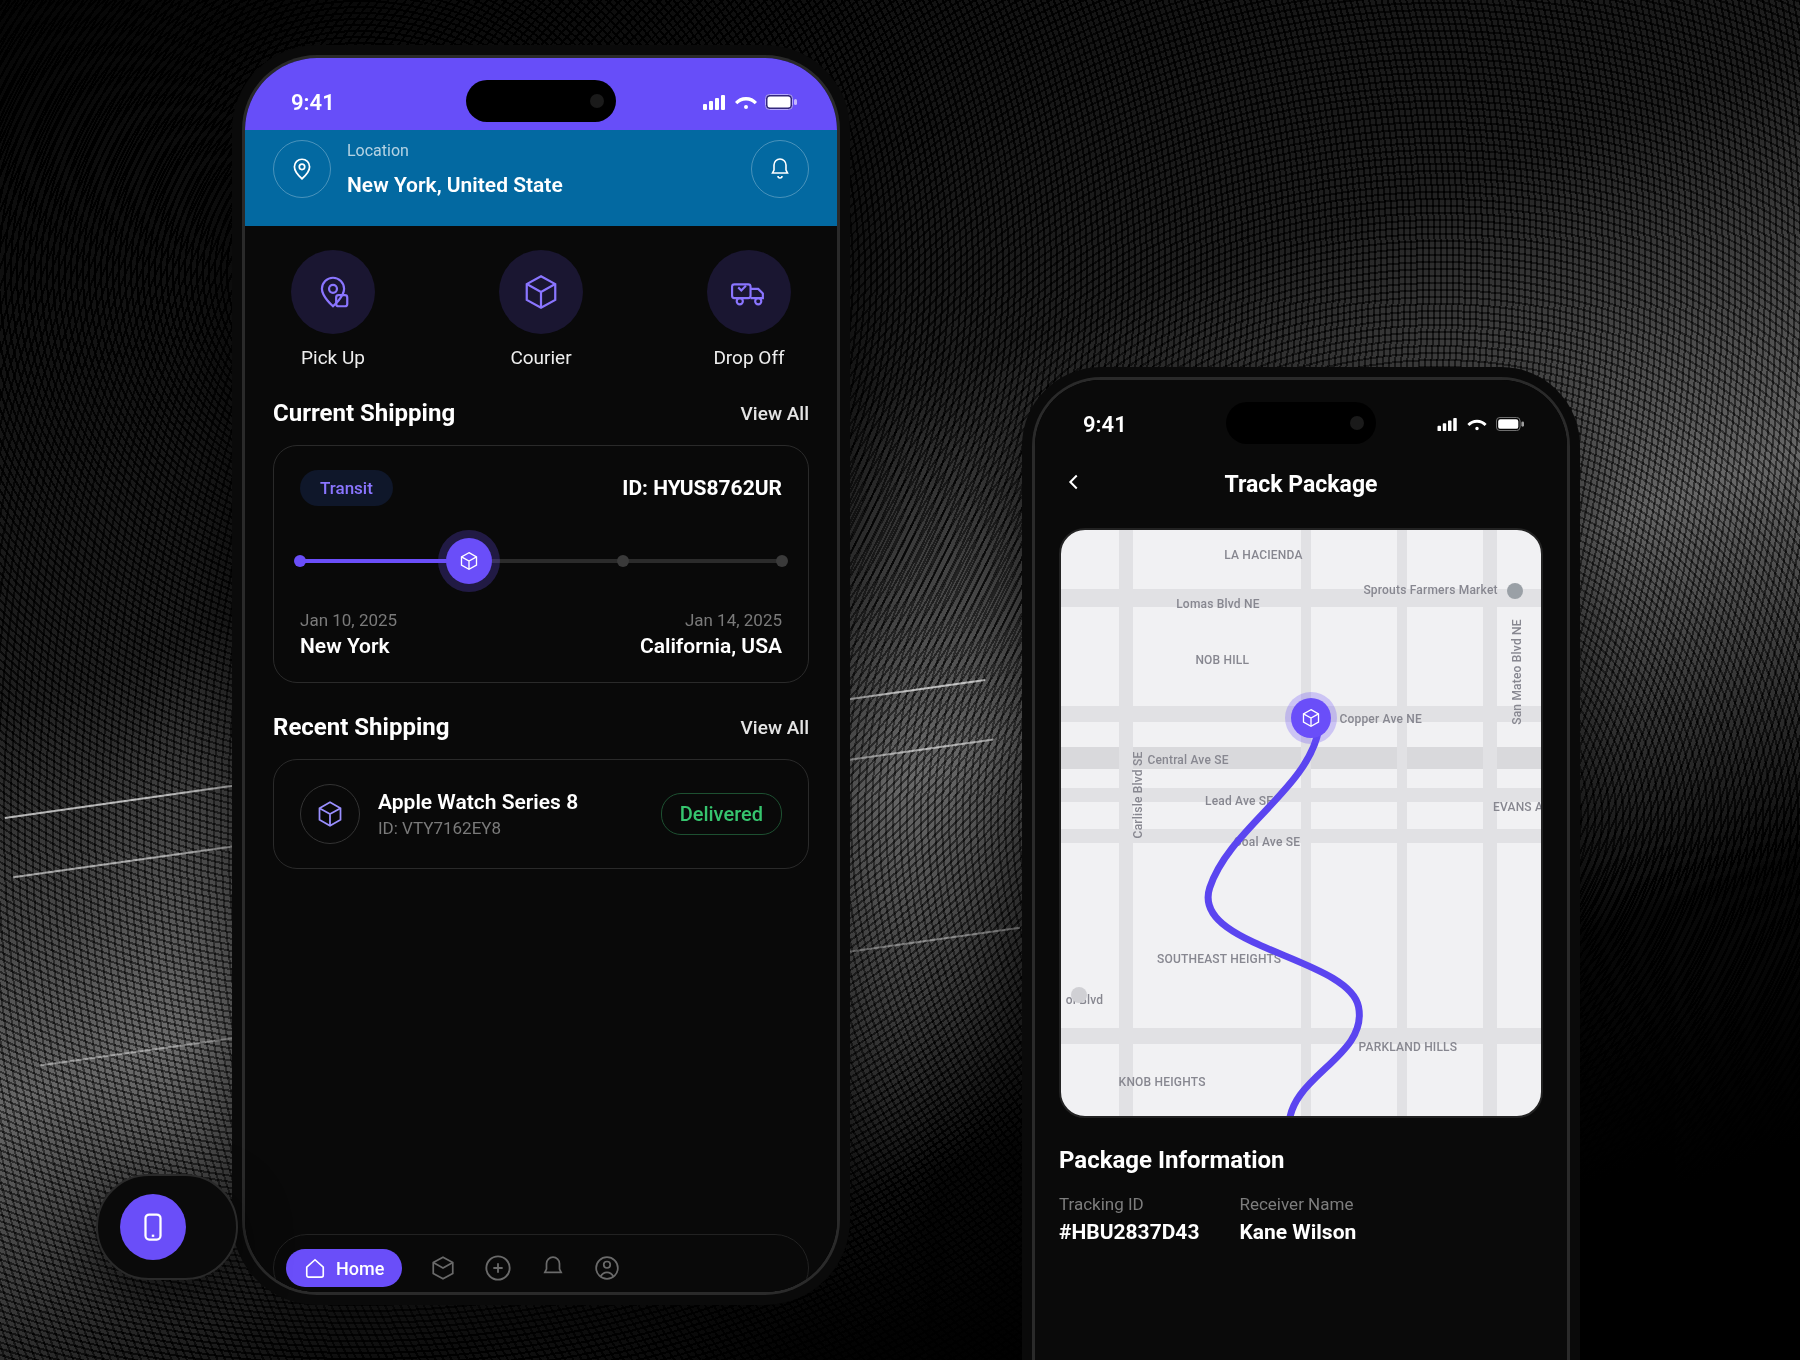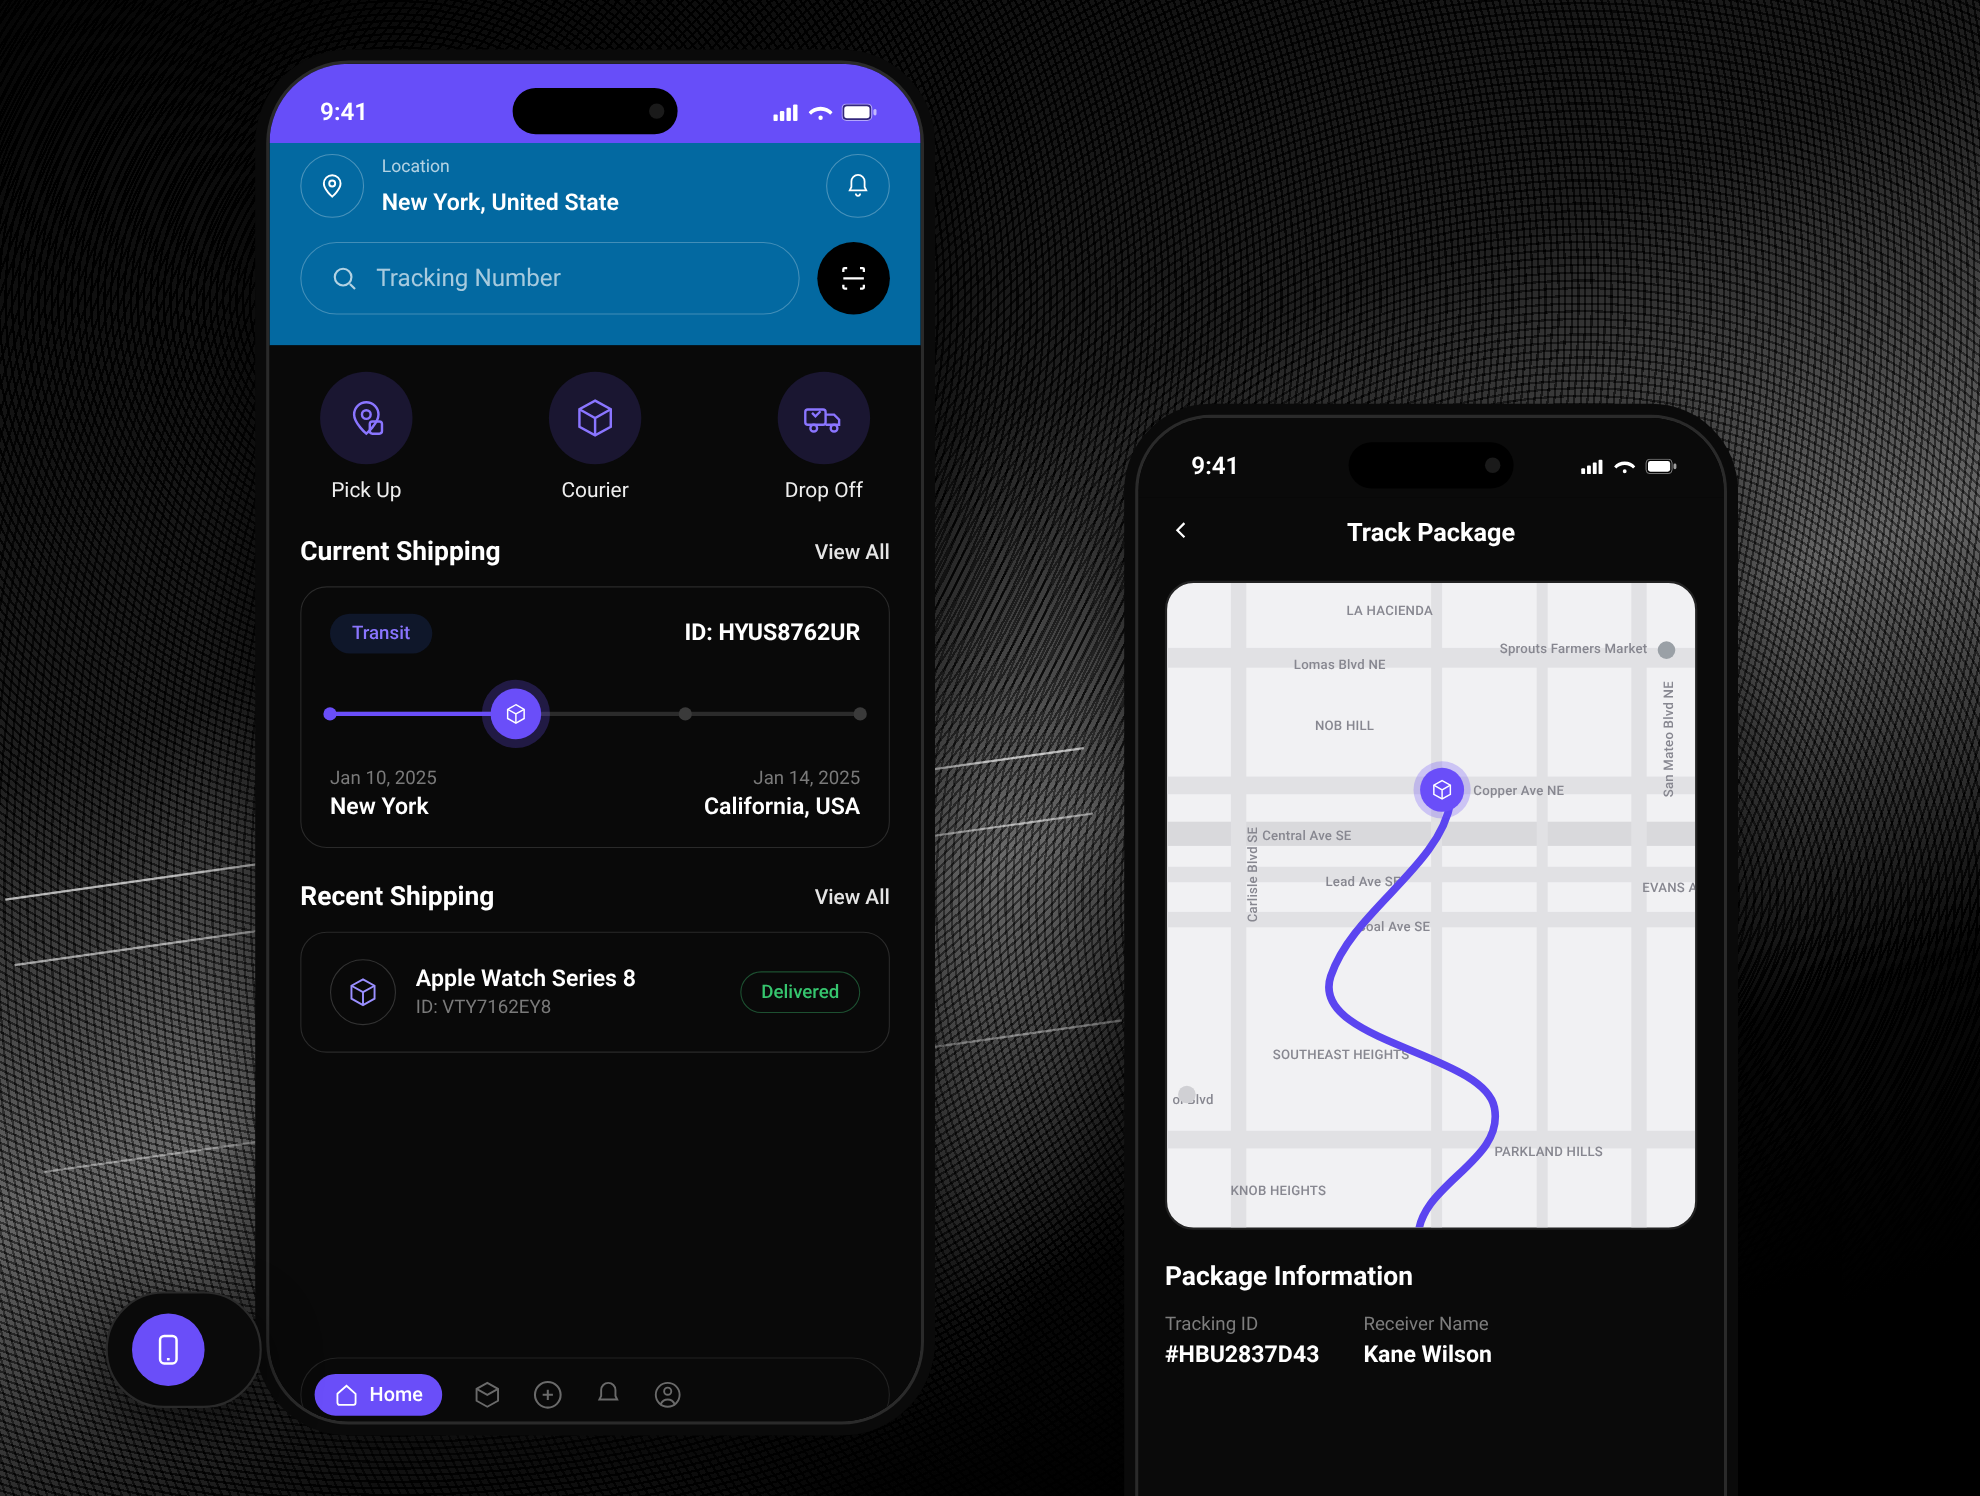--- a/index.html
+++ b/index.html
@@ -96,21 +96,21 @@
 
 .card-bot { display:flex; justify-content:space-between; }
 .card-bot .col.r { text-align:right; }
 .card-bot .date { font-size:17px; color:#7a7a7a; }
 .card-bot .city { font-size:21px; font-weight:600; margin-top:4px; }
 
 .recent-card { display:flex; align-items:center; gap:18px; }
 .recent-card .ico { width:60px; height:60px; border-radius:50%; border:1.5px solid #333; display:flex; align-items:center; justify-content:center; }
 .recent-card .name { font-size:21px; font-weight:600; }
 .recent-card .sub  { font-size:17px; color:#7a7a7a; margin-top:4px; }
-.pill-green { margin-left:auto; border:1.5px solid #1d5031; color:#36c56e; font-size:17px; padding:8px 18px; border-radius:20px; font-weight:500; }
+.pill-green { margin-left:auto; border:1.5px solid #1d5031; color:#36c56e; font-size:20px; padding:8px 18px; border-radius:20px; font-weight:500; }
 
 .tabbar { position:absolute; left:28px; right:28px; bottom:-10px; display:flex; align-items:center; gap:28px; padding:12px 12px; border:1.5px solid #222; background:rgba(10,10,10,0.9); border-radius:40px; height:68px; }
 .tab { color:#5a5a5a; display:flex; align-items:center; justify-content:center; }
 .tab.active { background:#6a4ef9; color:#fff; padding:8px 18px; border-radius:30px; display:flex; align-items:center; gap:10px; font-size:18px; font-weight:500; }
 
 
 .p2-body { flex:1; background:#0a0a0a; color:#fff; padding:0 24px; }
 .p2-head { display:flex; align-items:center; justify-content:center; position:relative; height:56px; margin-top:4px; }
 .p2-head .back { position:absolute; left:4px; top:50%; transform:translateY(-50%); }
 .p2-head .title { font-size:23px; font-weight:700; }
@@ -171,34 +171,20 @@
             </svg>
         </div>
         <div class="loc-text">
           <div class="lbl">Location</div>
           <div class="val">New York, United State</div>
         </div>
         <div class="circle-btn bell">
           <svg width="24" height="24" viewBox="0 0 24 24" fill="none" stroke="#fff" stroke-width="1.6">
               <path d="M6 8a6 6 0 1112 0v5l1.5 3h-15L6 13V8z"></path>
               <path d="M10 19a2 2 0 004 0"></path>
-            </svg>
-        </div>
-      </div>
-      <div class="search-row">
-        <div class="search">
-          <svg width="26" height="26" viewBox="0 0 24 24" fill="none" stroke="rgba(255,255,255,0.7)" stroke-width="1.8">
-              <circle cx="11" cy="11" r="7"></circle>
-              <path d="M21 21l-4.3-4.3"></path>
-            </svg>
-          <span>Tracking Number</span>
-        </div>
-        <div class="scan-btn">
-          <svg width="28" height="28" viewBox="0 0 24 24" fill="none" stroke="#fff" stroke-width="1.8">
-              <path d="M4 7V5a1 1 0 011-1h2M20 7V5a1 1 0 00-1-1h-2M4 17v2a1 1 0 001 1h2M20 17v2a1 1 0 01-1 1h-2M4 12h16"></path>
             </svg>
         </div>
       </div>
     </div>
 
     <div class="p1-body">
       <div class="cat-row">
         <div class="cat">
           <div class="circ">
               <svg width="38" height="38" viewBox="0 0 24 24" fill="none" stroke="#8a75ff" stroke-width="1.4">

